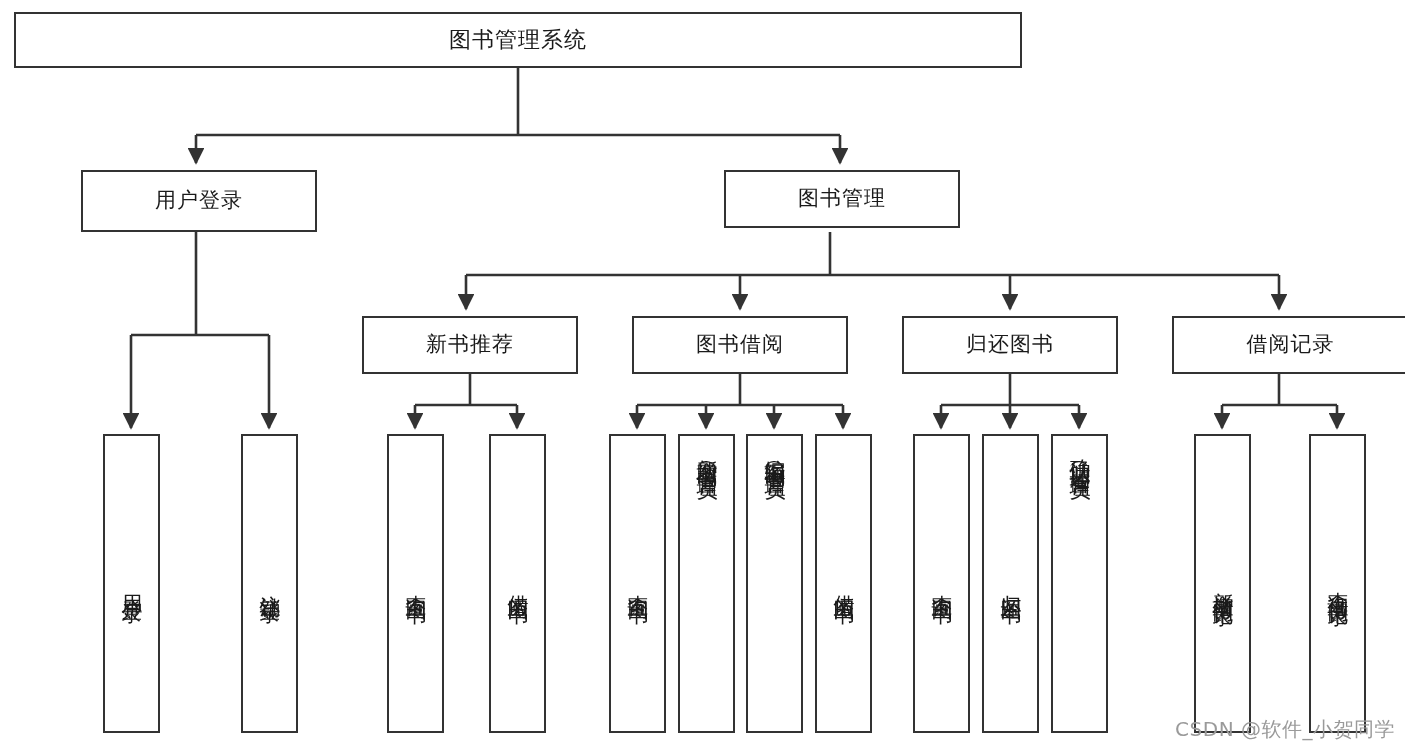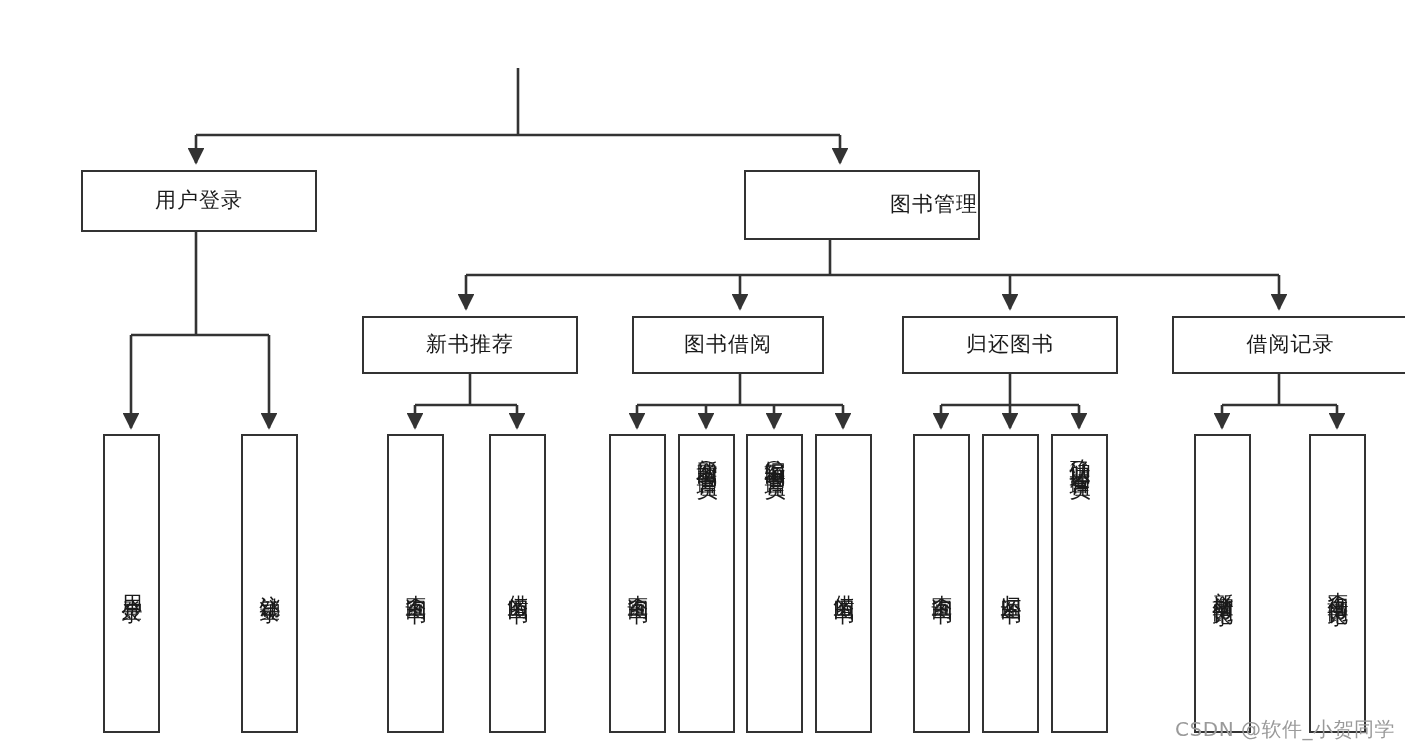--- a/index.html
+++ b/index.html
@@ -132,32 +132,35 @@
       <path d="M 1010 405 L 1010 428" marker-end="url(#arrow)"></path>
       <path d="M 1079 405 L 1079 428" marker-end="url(#arrow)"></path>
 
       <path d="M 1279 374 L 1279 405"></path>
       <path d="M 1222 405 L 1337 405"></path>
       <path d="M 1222 405 L 1222 428" marker-end="url(#arrow)"></path>
       <path d="M 1337 405 L 1337 428" marker-end="url(#arrow)"></path>
     </g>
   </svg>
 
+  <div class="node h-node root" style="left:14px; top:12px; width:1008px; height:56px;">
+    <span>图书管理系统</span>
+  </div>
 
   <div class="node h-node" style="left:81px; top:170px; width:236px; height:62px;">
     <span>用户登录</span>
   </div>
-  <div class="node h-node" style="left:744px; top:170px; width:236px; height:70px;justify-content:flex-end;">
+  <div class="node h-node" style="left:724px; top:170px; width:236px; height:58px;">
     <span>图书管理</span>
   </div>
 
   <div class="node h-node" style="left:362px; top:316px; width:216px; height:58px;">
     <span>新书推荐</span>
   </div>
-  <div class="node h-node" style="left:632px; top:316px; width:192px; height:58px;">
+  <div class="node h-node" style="left:632px; top:316px; width:216px; height:58px;">
     <span>图书借阅</span>
   </div>
   <div class="node h-node" style="left:902px; top:316px; width:216px; height:58px;">
     <span>归还图书</span>
   </div>
   <div class="node h-node" style="left:1172px; top:316px; width:237px; height:58px;">
     <span>借阅记录</span>
   </div>
 
   <div class="leaf center-text" style="left:103px; top:434px; width:57px; height:299px;">

